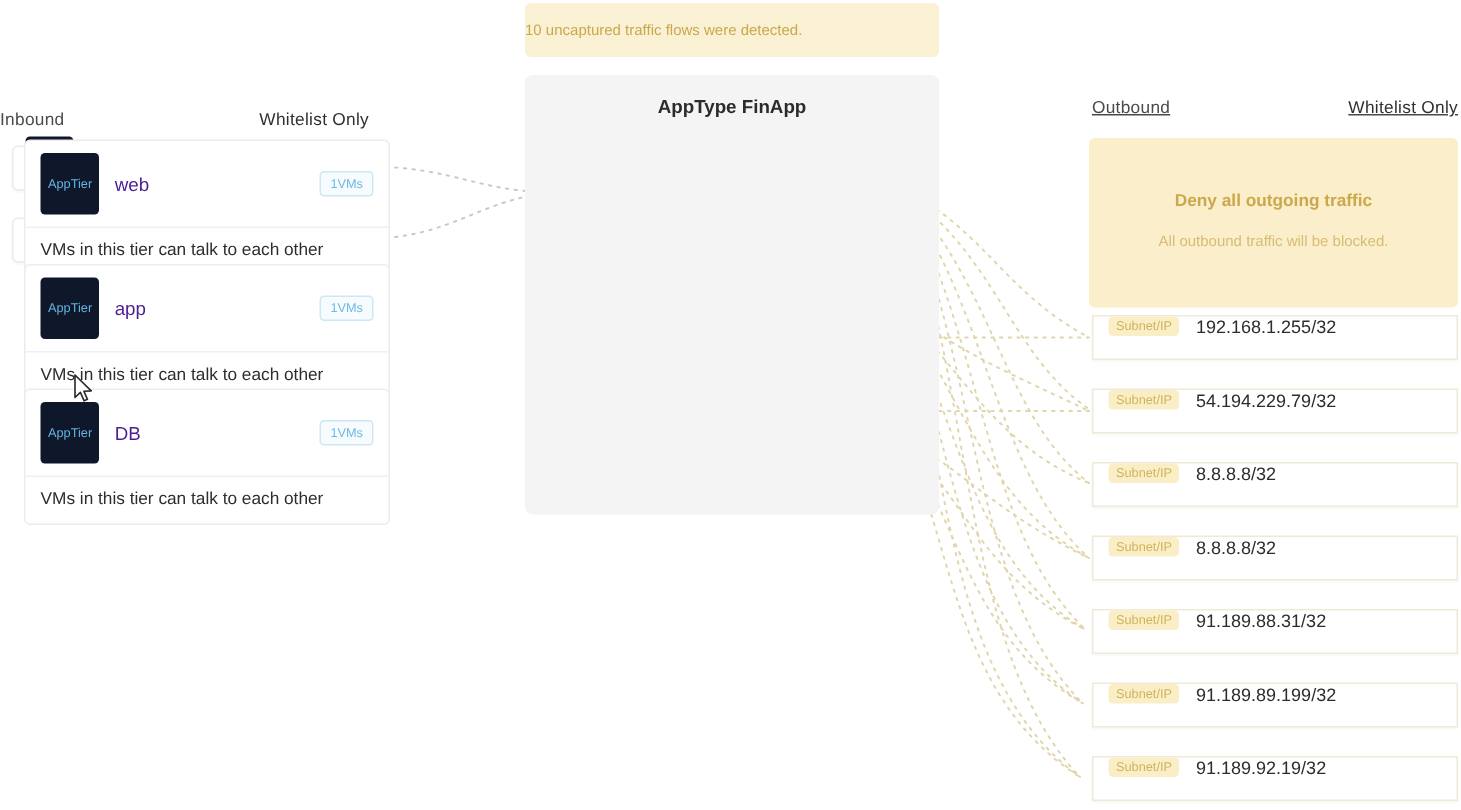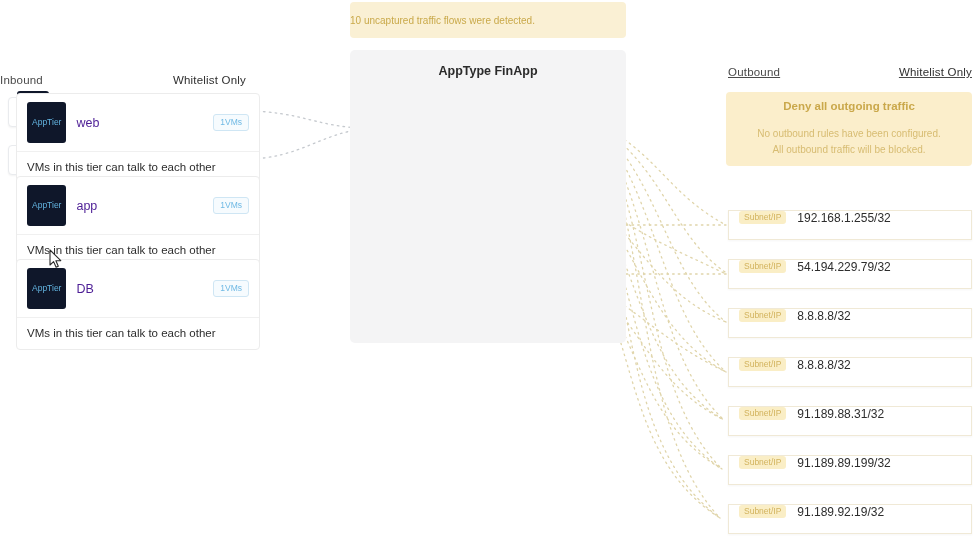--- a/index.html
+++ b/index.html
@@ -145,21 +145,21 @@
     color: #2d2d2d;
   }
 
   
   #outbound-head { left: 728px; top: 66px; width: 244px; text-decoration: underline; }
   #deny-card {
     position: absolute;
     left: 726px;
     top: 92px;
     width: 246px;
-    height: 74px;
+    height: 113px;
     background: #fbeecb;
     border-radius: 4px;
     z-index: 3;
     display: flex;
     flex-direction: column;
     align-items: center;
     justify-content: center;
   }
   #deny-title {
     font-size: 11.5px;
@@ -300,21 +300,20 @@
   <div class="tier-body">VMs in this tier can talk to each other</div>
 </div>
 
 <div id="outbound-head" class="col-head">
   <span>Outbound</span>
   <span class="lbl-right">Whitelist Only</span>
 </div>
 
 <div id="deny-card">
   <div id="deny-title">Deny all outgoing traffic</div>
-  <div class="deny-line">No outbound rules have been configured.</div>
   <div class="deny-line">All outbound traffic will be blocked.</div>
 </div>
 
 <div class="ip-card" style="top:210px">
   <span class="tag-yellow">Subnet/IP</span>
   <span class="ip-text">192.168.1.255/32</span>
 </div>
 <div class="ip-card" style="top:259px">
   <span class="tag-yellow">Subnet/IP</span>
   <span class="ip-text">54.194.229.79/32</span>

